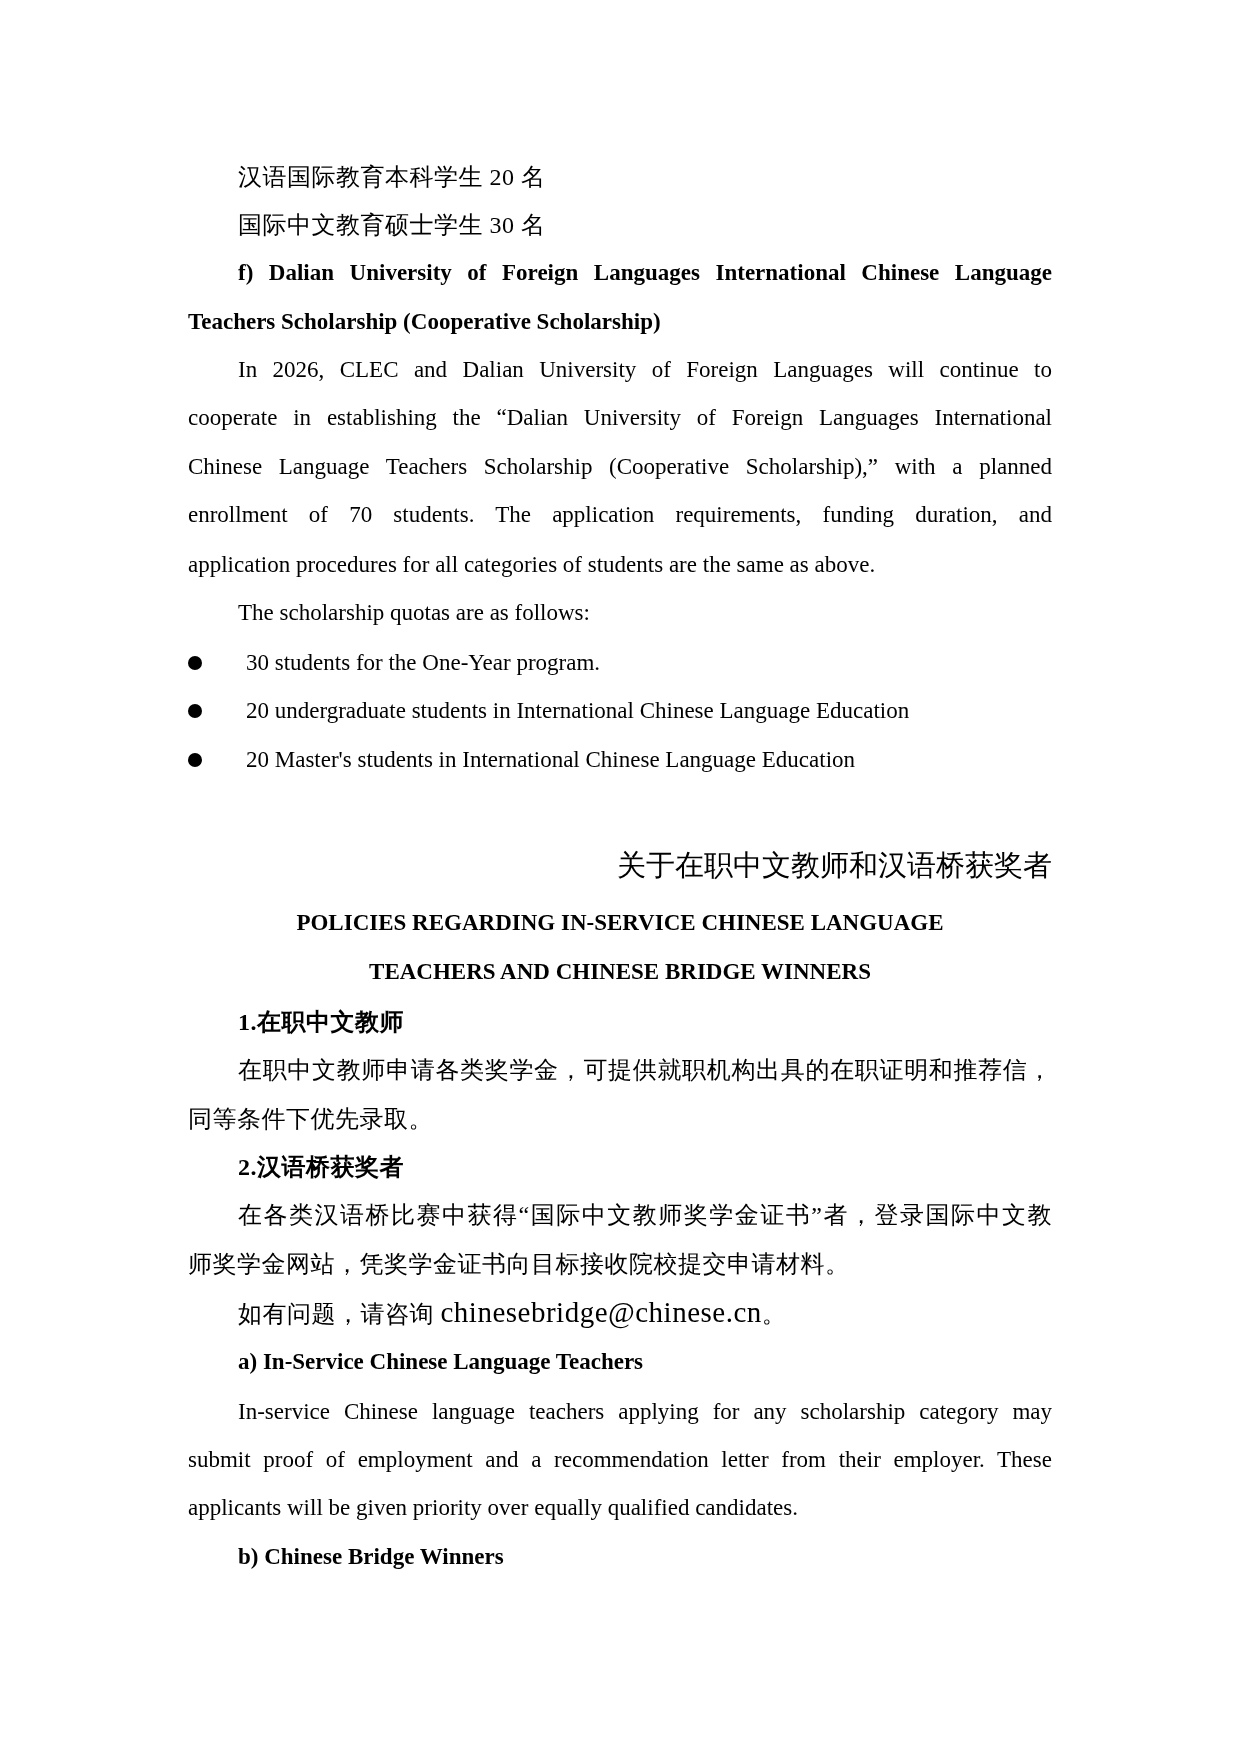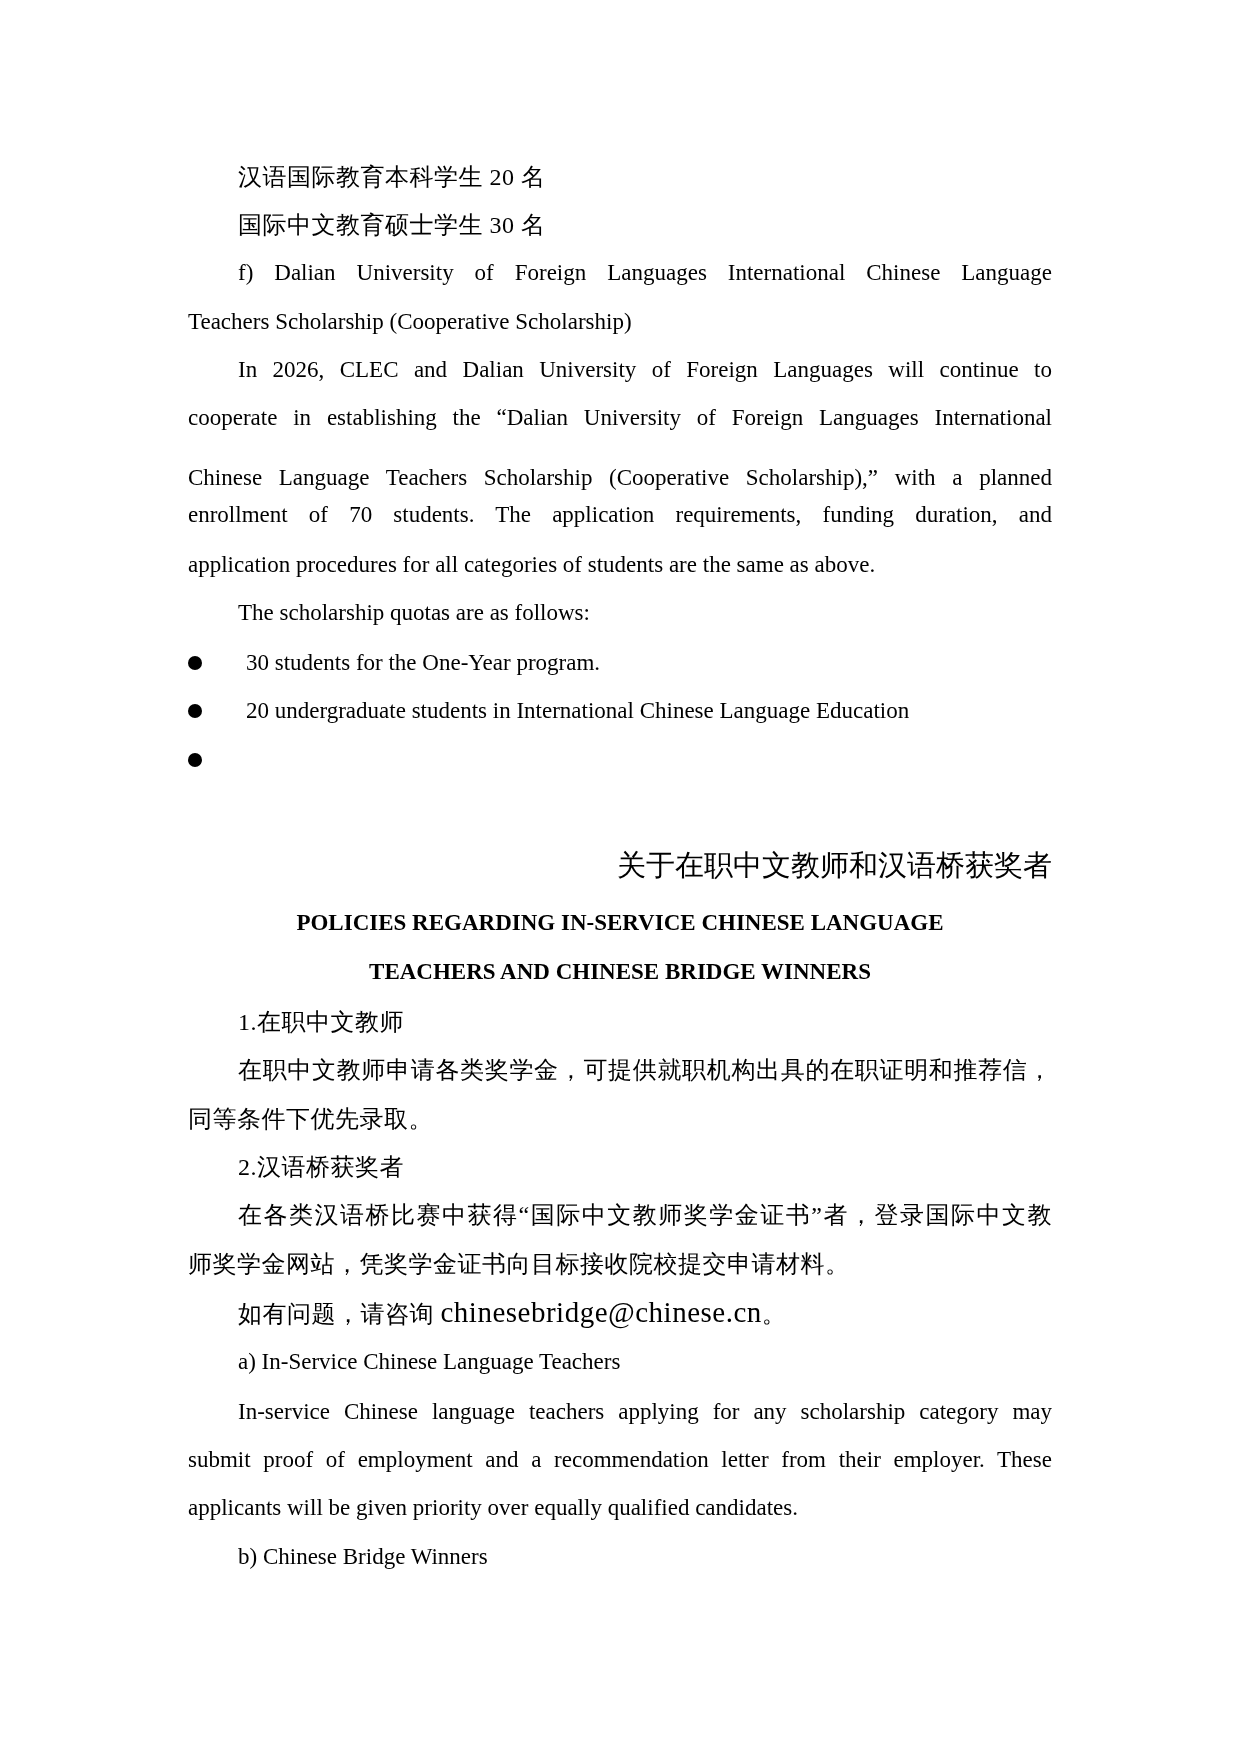--- a/index.html
+++ b/index.html
@@ -3,53 +3,54 @@
 <meta charset="utf-8">
 <style>
   html, body { margin: 0; padding: 0; background: #ffffff; }
   body { width: 1241px; height: 1754px; position: relative; overflow: hidden;
          font-family: "Liberation Serif", "DejaVu Serif", serif; color: #000; }
   .line { position: absolute; left: 188px; width: 864px; height: 48px; line-height: 48px;
           font-size: 23px; white-space: nowrap; }
   .cjk { font-size: 24px; letter-spacing: 0.5px; }
   .just { text-align: justify; text-align-last: justify; white-space: normal; }
   .indent { padding-left: 50px; box-sizing: border-box; }
-  .bold { font-weight: normal; }
+  .bold { font-weight: bold; }
   .center { text-align: center; }
   .title-cn { font-size: 29px; font-family: "DejaVu Sans", sans-serif; font-weight: normal; letter-spacing: 0px; text-align: right; }
   .title-en { font-size: 23px; font-weight: bold; font-family: Liberation Serif, serif; }
   .bullet-dot { position: absolute; left: 0; top: 17px; width: 14px; height: 14px; border-radius: 50%; background: #000; }
   .bullet-text { position: absolute; left: 58px; top: 0; }
 </style>
 </head>
 <body>
 
 <div class="line cjk indent" style="top:153px">汉语国际教育本科学生 20 名</div>
 <div class="line cjk indent" style="top:201px">国际中文教育硕士学生 30 名</div>
 
 <div class="line bold just indent" style="top:249px">f) Dalian University of Foreign Languages International Chinese Language</div>
 <div class="line bold" style="top:298px">Teachers Scholarship (Cooperative Scholarship)</div>
 
 <div class="line just indent" style="top:346px">In 2026, CLEC and Dalian University of Foreign Languages will continue to</div>
 <div class="line just" style="top:394px">cooperate in establishing the “Dalian University of Foreign Languages International</div>
-<div class="line just" style="top:454px">Chinese Language Teachers Scholarship (Cooperative Scholarship),” with a planned</div>
+<div class="line just" style="top:443px">Chinese Language Teachers Scholarship (Cooperative Scholarship),” with a planned</div>
 <div class="line just" style="top:491px">enrollment of 70 students. The application requirements, funding duration, and</div>
 <div class="line" style="top:541px">application procedures for all categories of students are the same as above.</div>
 
 <div class="line indent" style="top:589px">The scholarship quotas are as follows:</div>
 <div class="line" style="top:639px">
   <span class="bullet-dot"></span>
   <span class="bullet-text">30 students for the One-Year program.</span>
 </div>
 <div class="line" style="top:687px">
   <span class="bullet-dot"></span>
   <span class="bullet-text">20 undergraduate students in International Chinese Language Education</span>
 </div>
 <div class="line" style="top:736px">
   <span class="bullet-dot"></span>
+  <span class="bullet-text">20 Master's students in International Chinese Language Education</span>
 </div>
 
 <div class="line center title-cn" style="top:841px">关于在职中文教师和汉语桥获奖者</div>
 <div class="line center title-en" style="top:899px">POLICIES REGARDING IN-SERVICE CHINESE LANGUAGE</div>
 <div class="line center title-en" style="top:948px">TEACHERS AND CHINESE BRIDGE WINNERS</div>
 
 <div class="line cjk bold indent" style="top:998px">1.在职中文教师</div>
 <div class="line cjk just indent" style="top:1046px">在职中文教师申请各类奖学金，可提供就职机构出具的在职证明和推荐信，</div>
 <div class="line cjk" style="top:1095px">同等条件下优先录取。</div>
 

